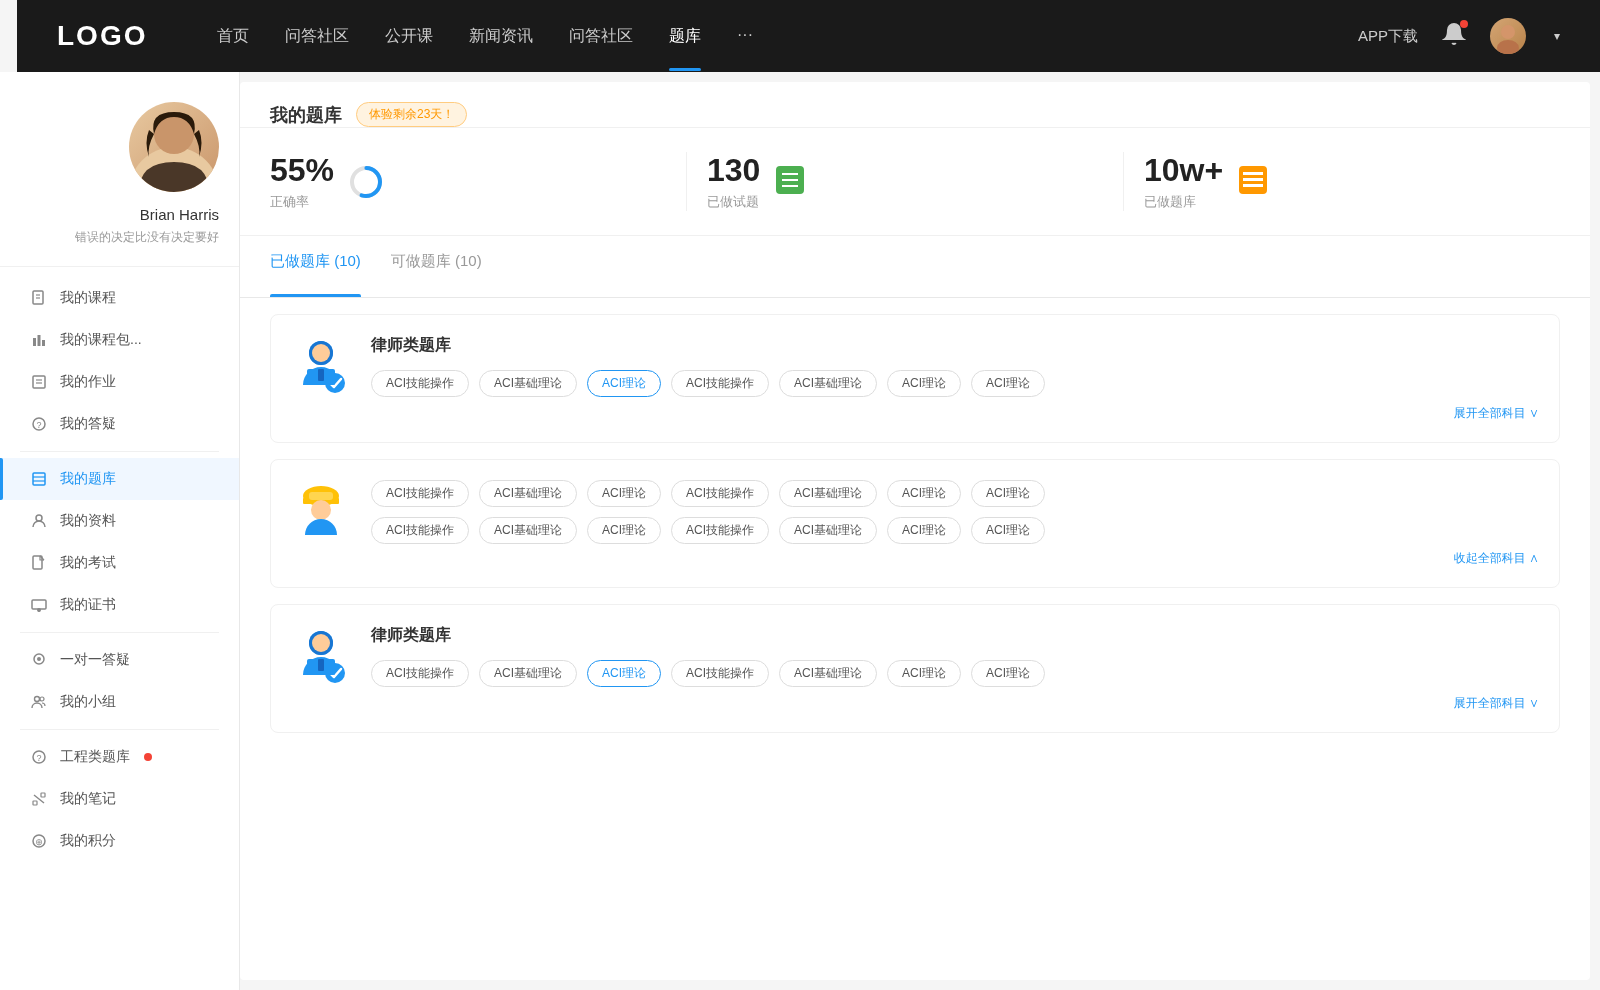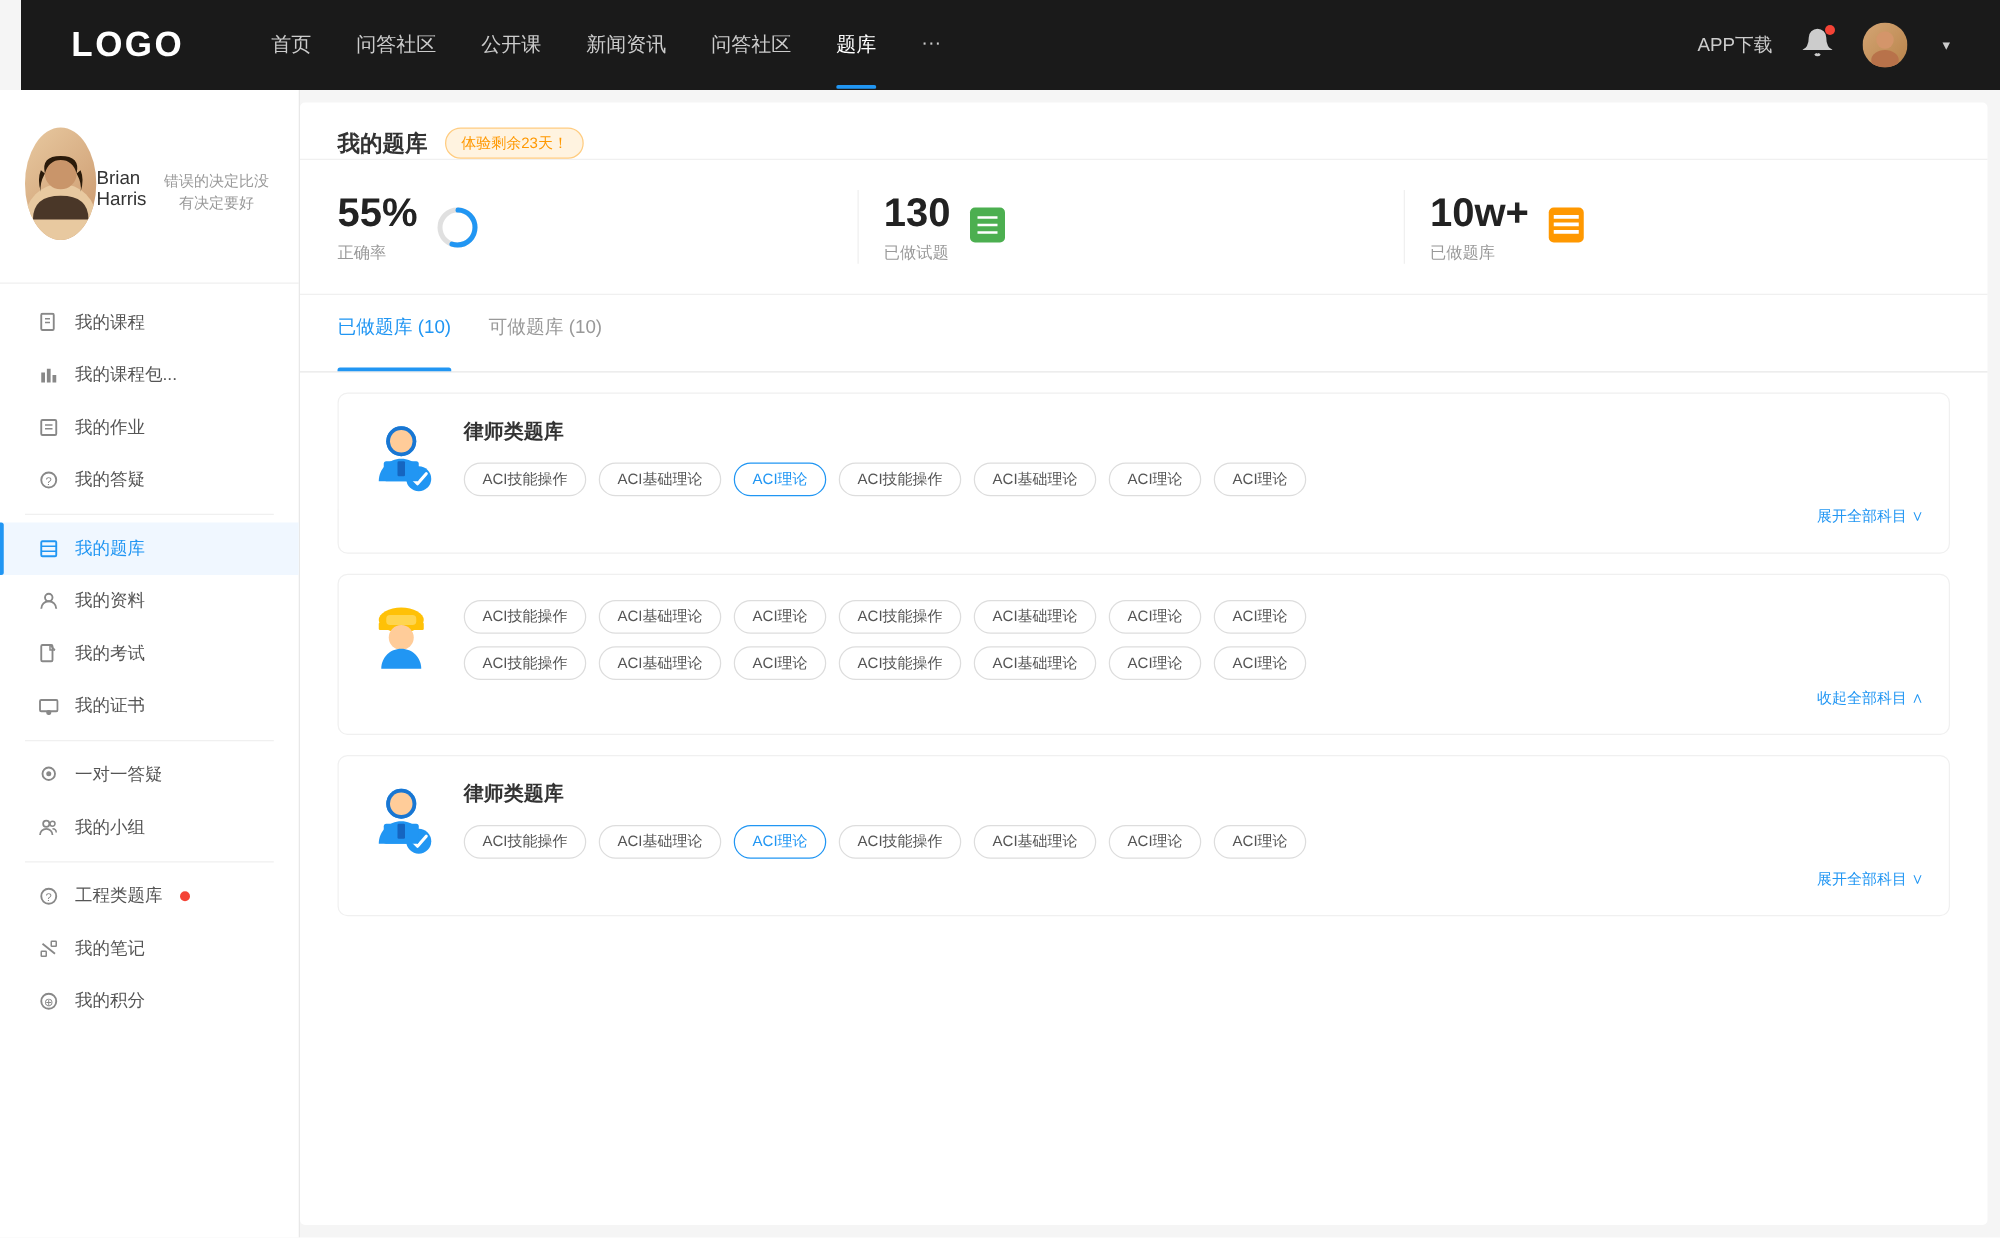--- a/index.html
+++ b/index.html
@@ -94,22 +94,22 @@
     
     .sidebar {
       width: 240px;
       background: white;
       border-right: 1px solid #e8e8e8;
       flex-shrink: 0;
       padding-bottom: 40px;
     }
     .sidebar-profile {
       display: flex;
-      flex-direction: row;
-      align-items: center;
+      flex-direction: column;
+      align-items: flex-end;
       padding: 30px 20px 20px;
       border-bottom: 1px solid #f0f0f0;
     }
     .sidebar-avatar {
       width: 90px; height: 90px;
       border-radius: 50%;
       background: linear-gradient(135deg, #e8c9a0, #c9956a);
       overflow: hidden;
       margin-bottom: 14px;
       display: flex; align-items: center; justify-content: center;

